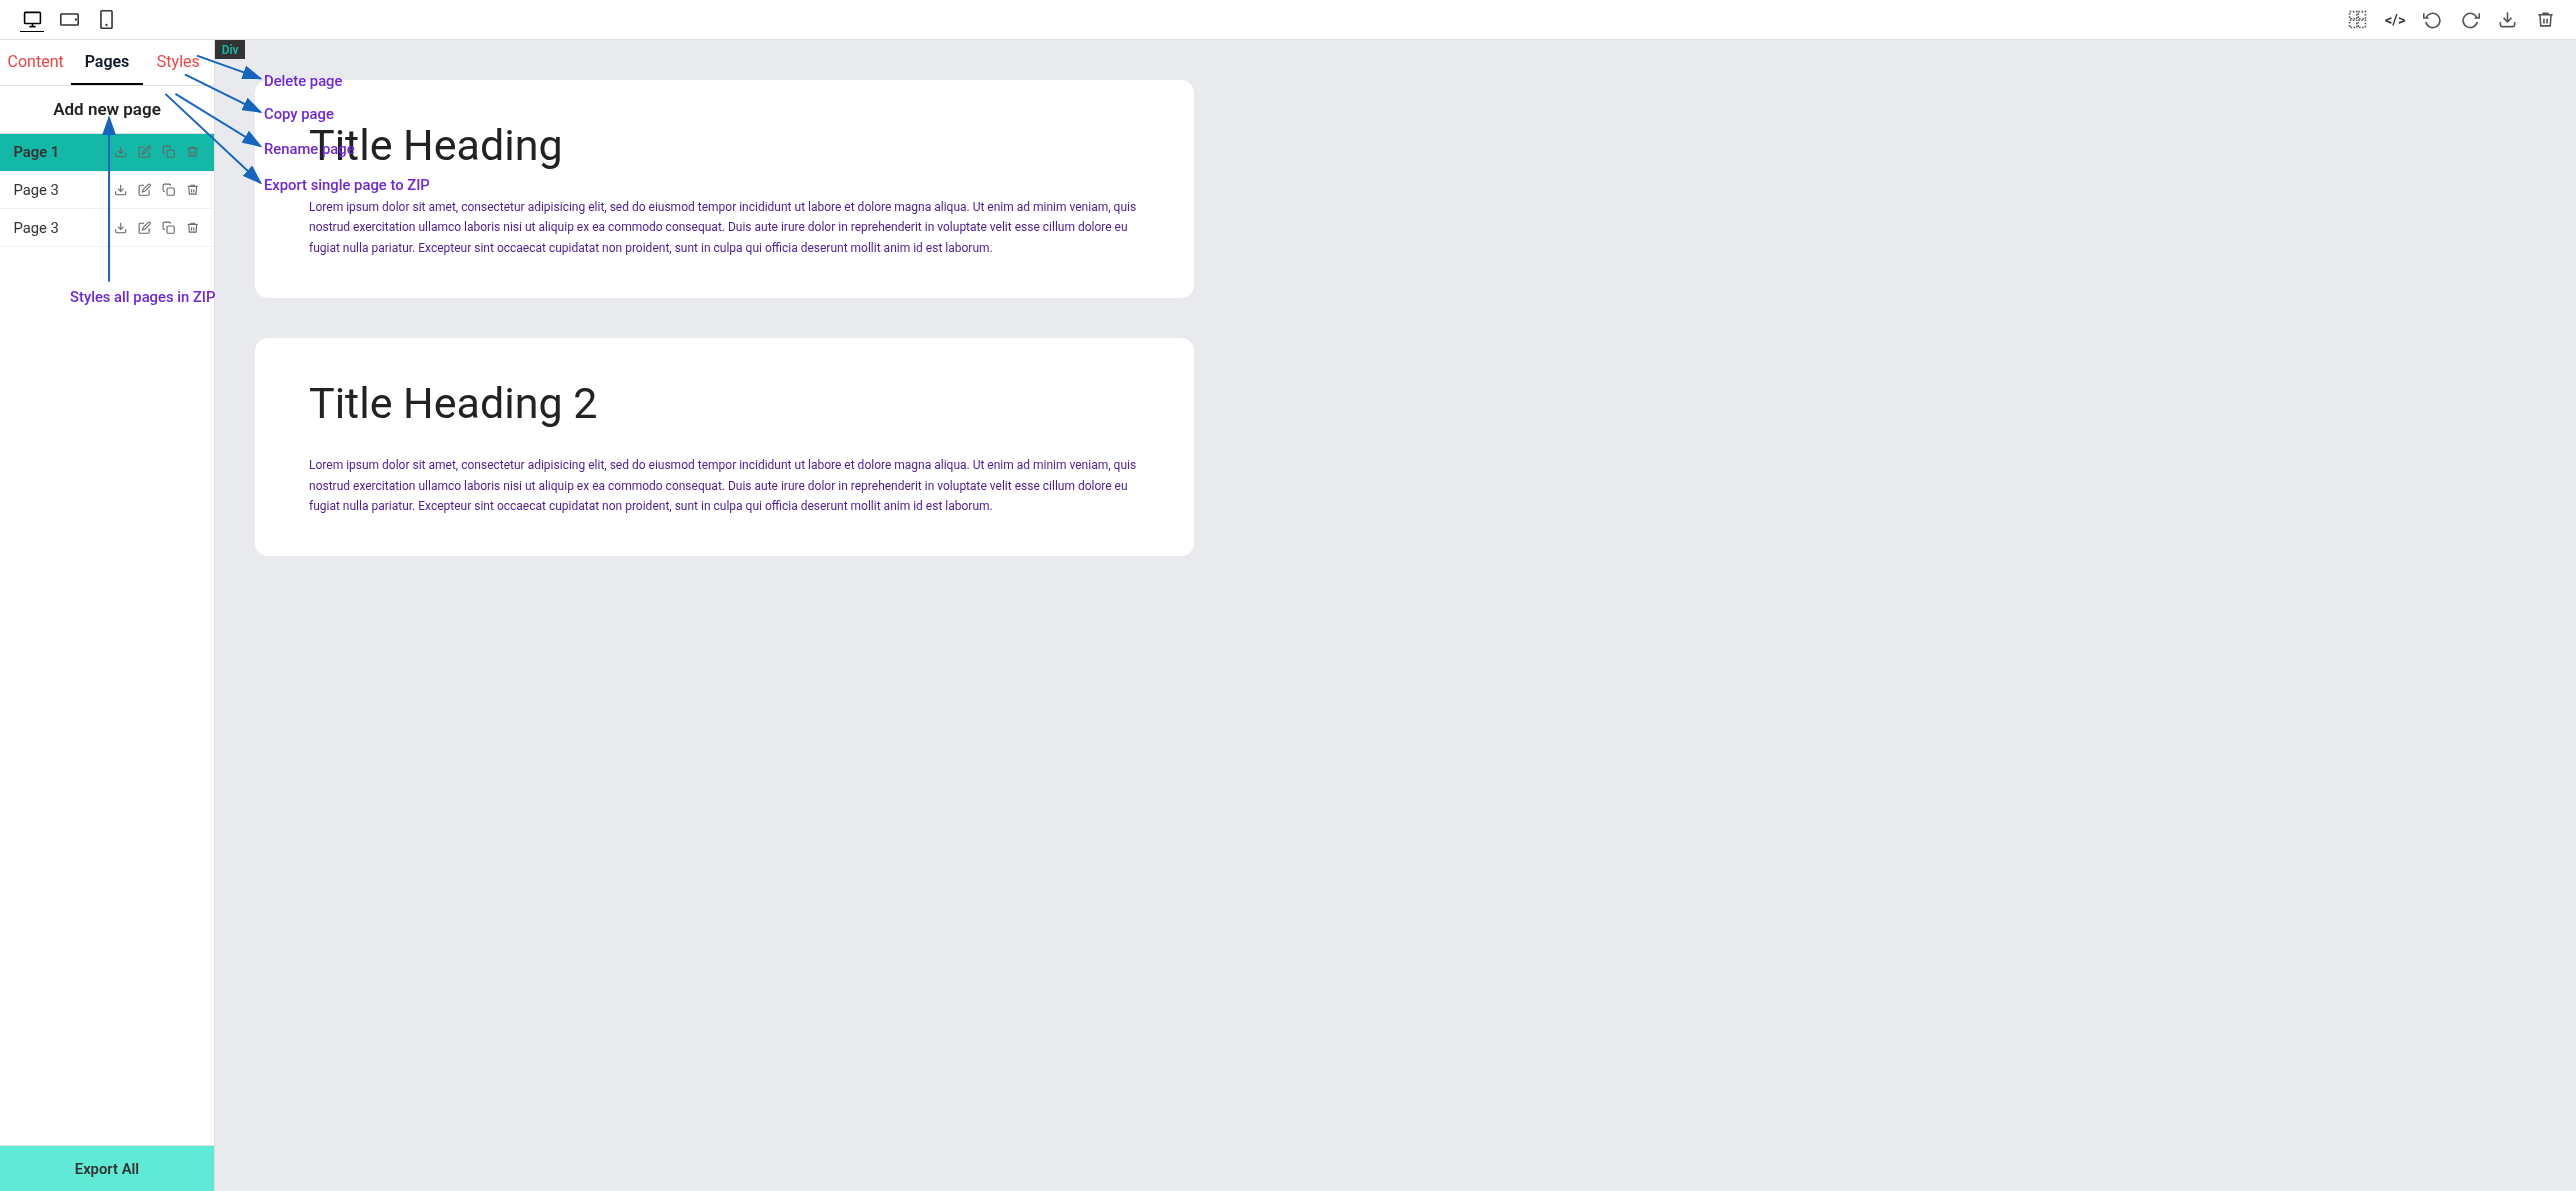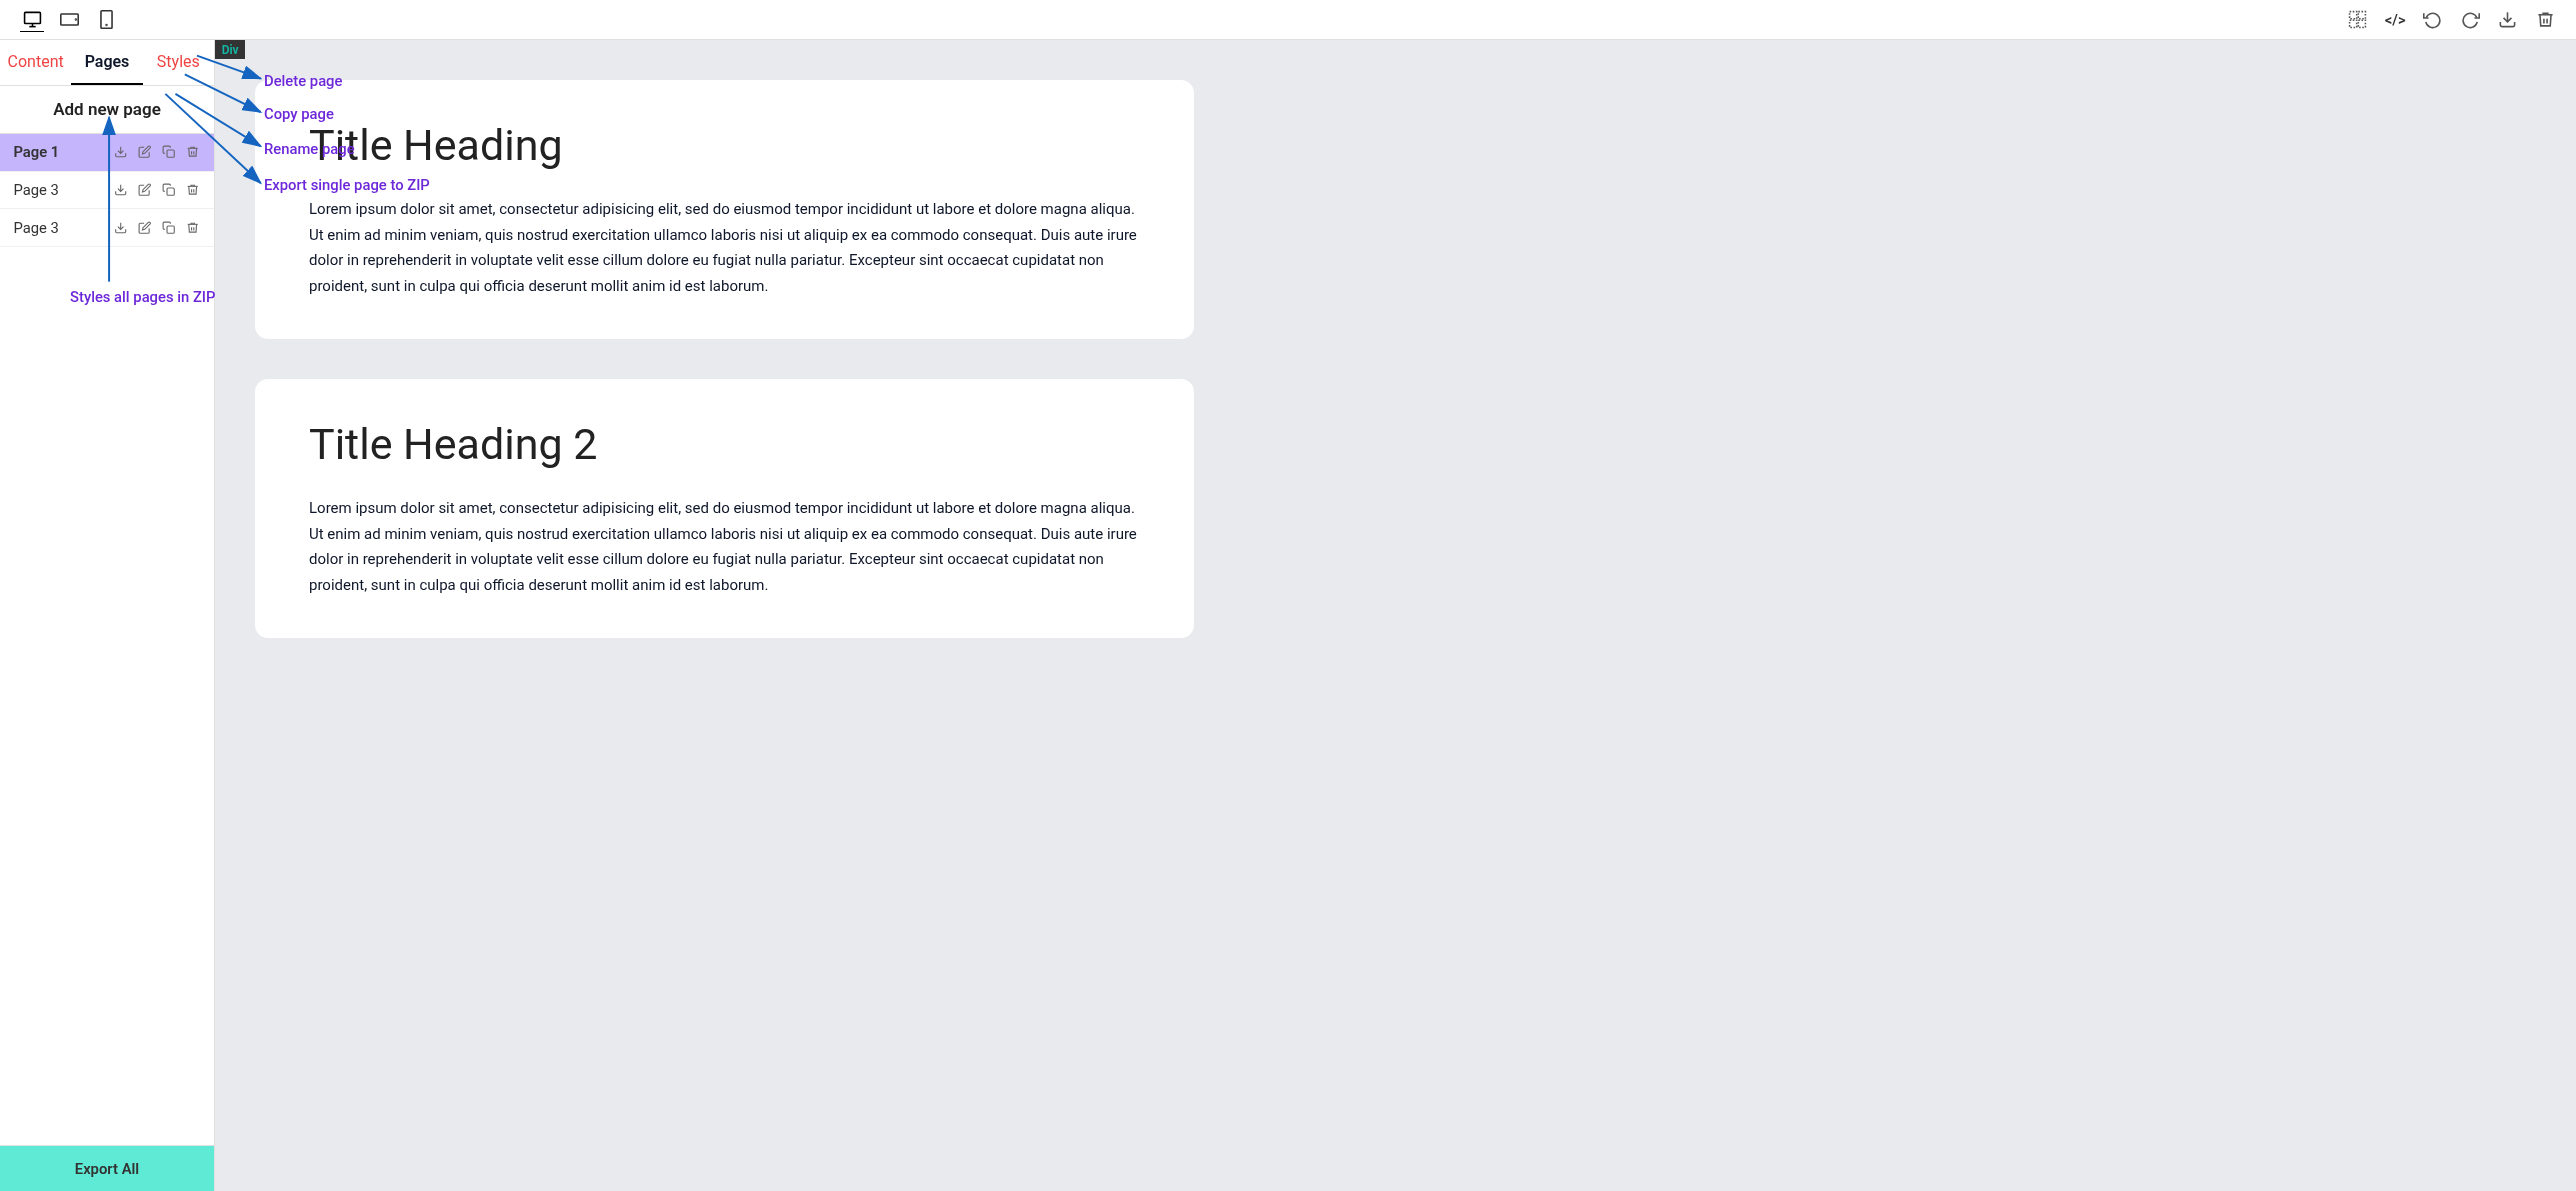--- a/index.html
+++ b/index.html
@@ -86,21 +86,21 @@
     
     .page-list { flex: 1; overflow-y: auto; }
     .page-item {
       display: flex;
       align-items: center;
       justify-content: space-between;
       padding: 9.4px 13.4px;
       border-bottom: 0.7px solid #f0f0f0;
       cursor: pointer;
     }
-    .page-item.active { background: #c4b5fd; font-weight: 600; }
+    .page-item.active { background: #14b8a6; font-weight: 600; }
     .page-item-name { font-size: 14.8px; color: #333; }
     .page-item-actions { display: flex; align-items: center; gap: 8px; }
     .page-action-icon {
       width: 16px; height: 16px;
       display: flex; align-items: center; justify-content: center;
       color: #666;
       cursor: pointer;
     }
     .page-action-icon svg { width: 13.4px; height: 13.4px; }
 
@@ -145,23 +145,23 @@
     }
 
     .block-title {
       font-size: 43px;
       font-weight: 400;
       color: #222;
       margin-bottom: 27px;
     }
 
     .block-text {
-      font-size: 15px;
+      font-size: 12px;
       line-height: 1.7;
-      color: #0f172a;
+      color: #4c1d95;
     }
 
     
     .annotations-layer {
       position: fixed;
       top: 0; left: 0;
       width: 100%; height: 100%;
       pointer-events: none;
       z-index: 200;
     }

